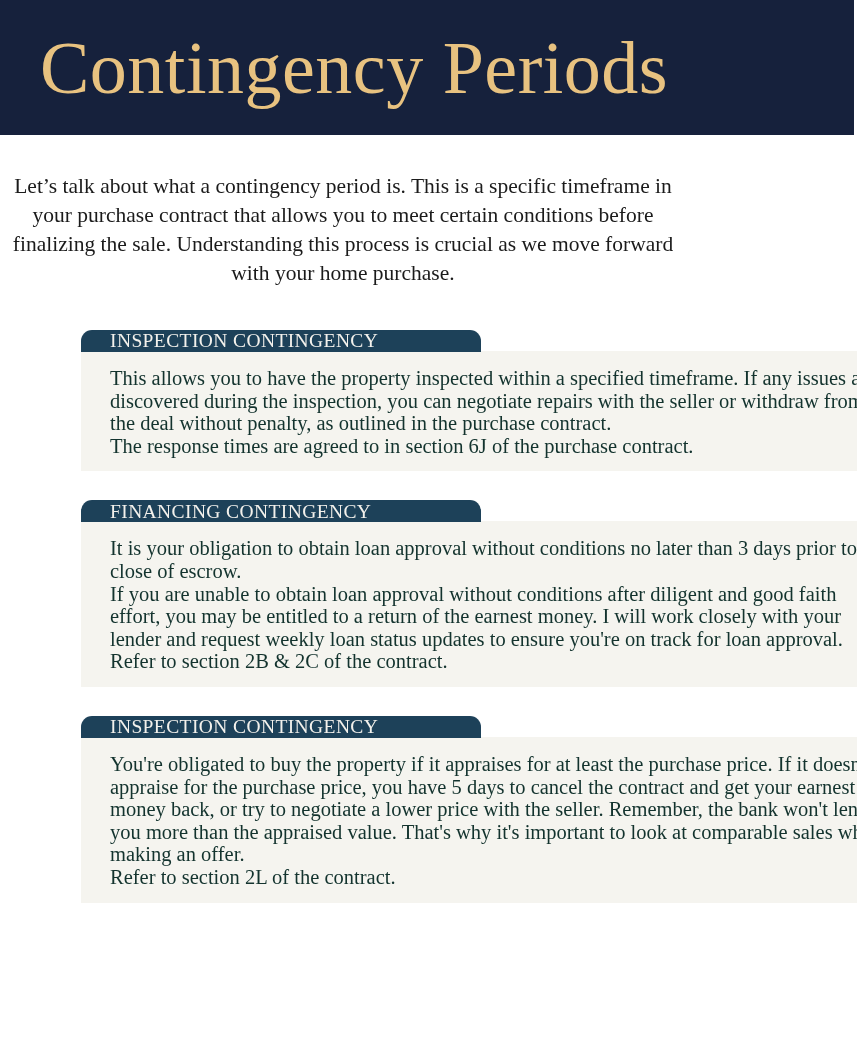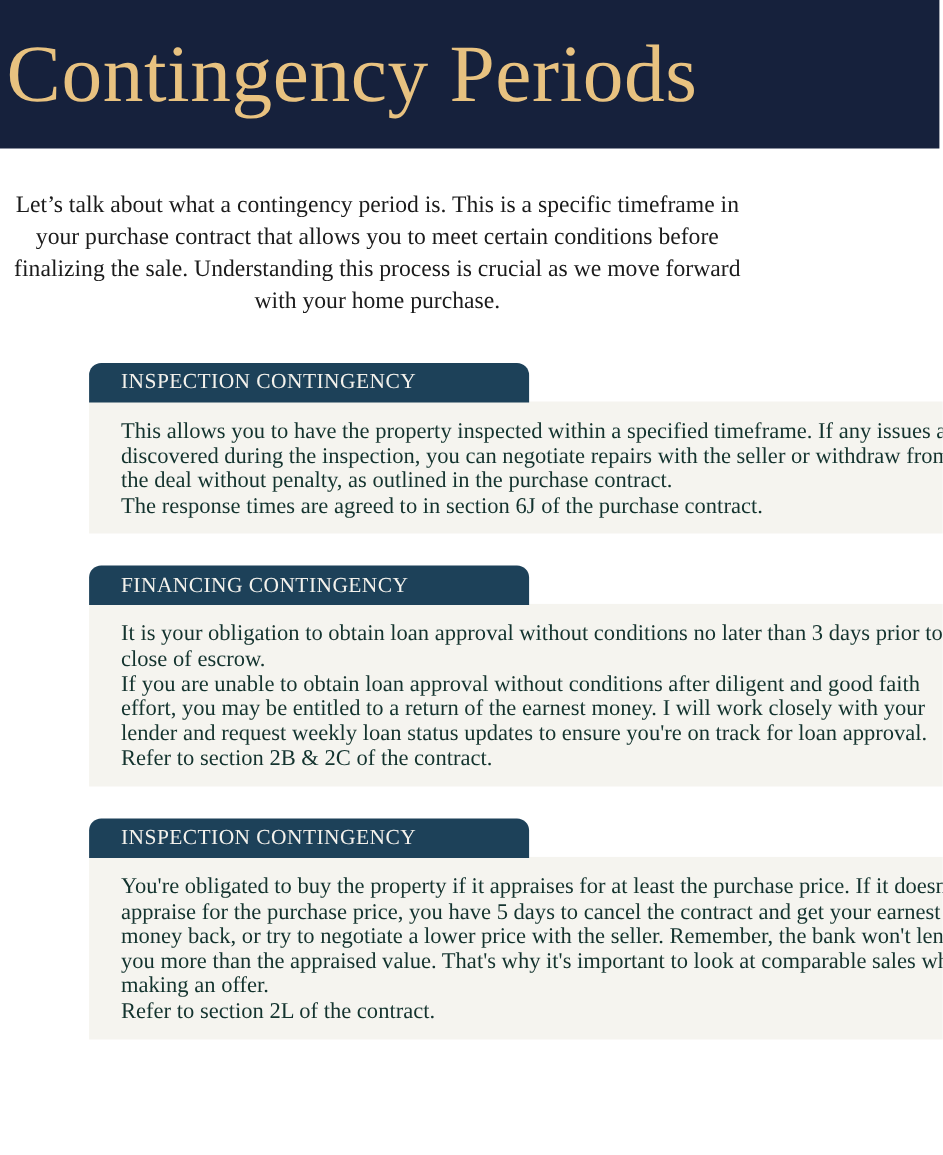--- a/index.html
+++ b/index.html
@@ -31,21 +31,21 @@
     background: #16213c;
     display: flex;
     align-items: center;
   }
   .header-title {
     font-family: "Liberation Serif", "DejaVu Serif", serif;
     font-size: 74px;
     line-height: 1;
     color: #e8c280;
     letter-spacing: 0.5px;
-    padding-left: 6px;
+    padding-left: 40px;
     white-space: nowrap;
     font-weight: normal;
     margin: 0;
   }
 
   
   .intro-wrap {
     position: absolute;
     left: 0;
     top: 172px;
@@ -74,21 +74,21 @@
     margin-bottom: 29px;
   }
   .section:last-child {
     margin-bottom: 0;
   }
 
   .section-tab {
     position: relative;
     margin-left: 81px;
     width: 400px;
-    height: 36px;
+    height: 22px;
     background: #1d4159;
     border-radius: 11px 11px 0 0;
     box-sizing: border-box;
     display: flex;
     align-items: center;
     padding-left: 29px;
     z-index: 2;
   }
   .section-tab-label {
     font-family: "Liberation Serif", "DejaVu Serif", serif;

